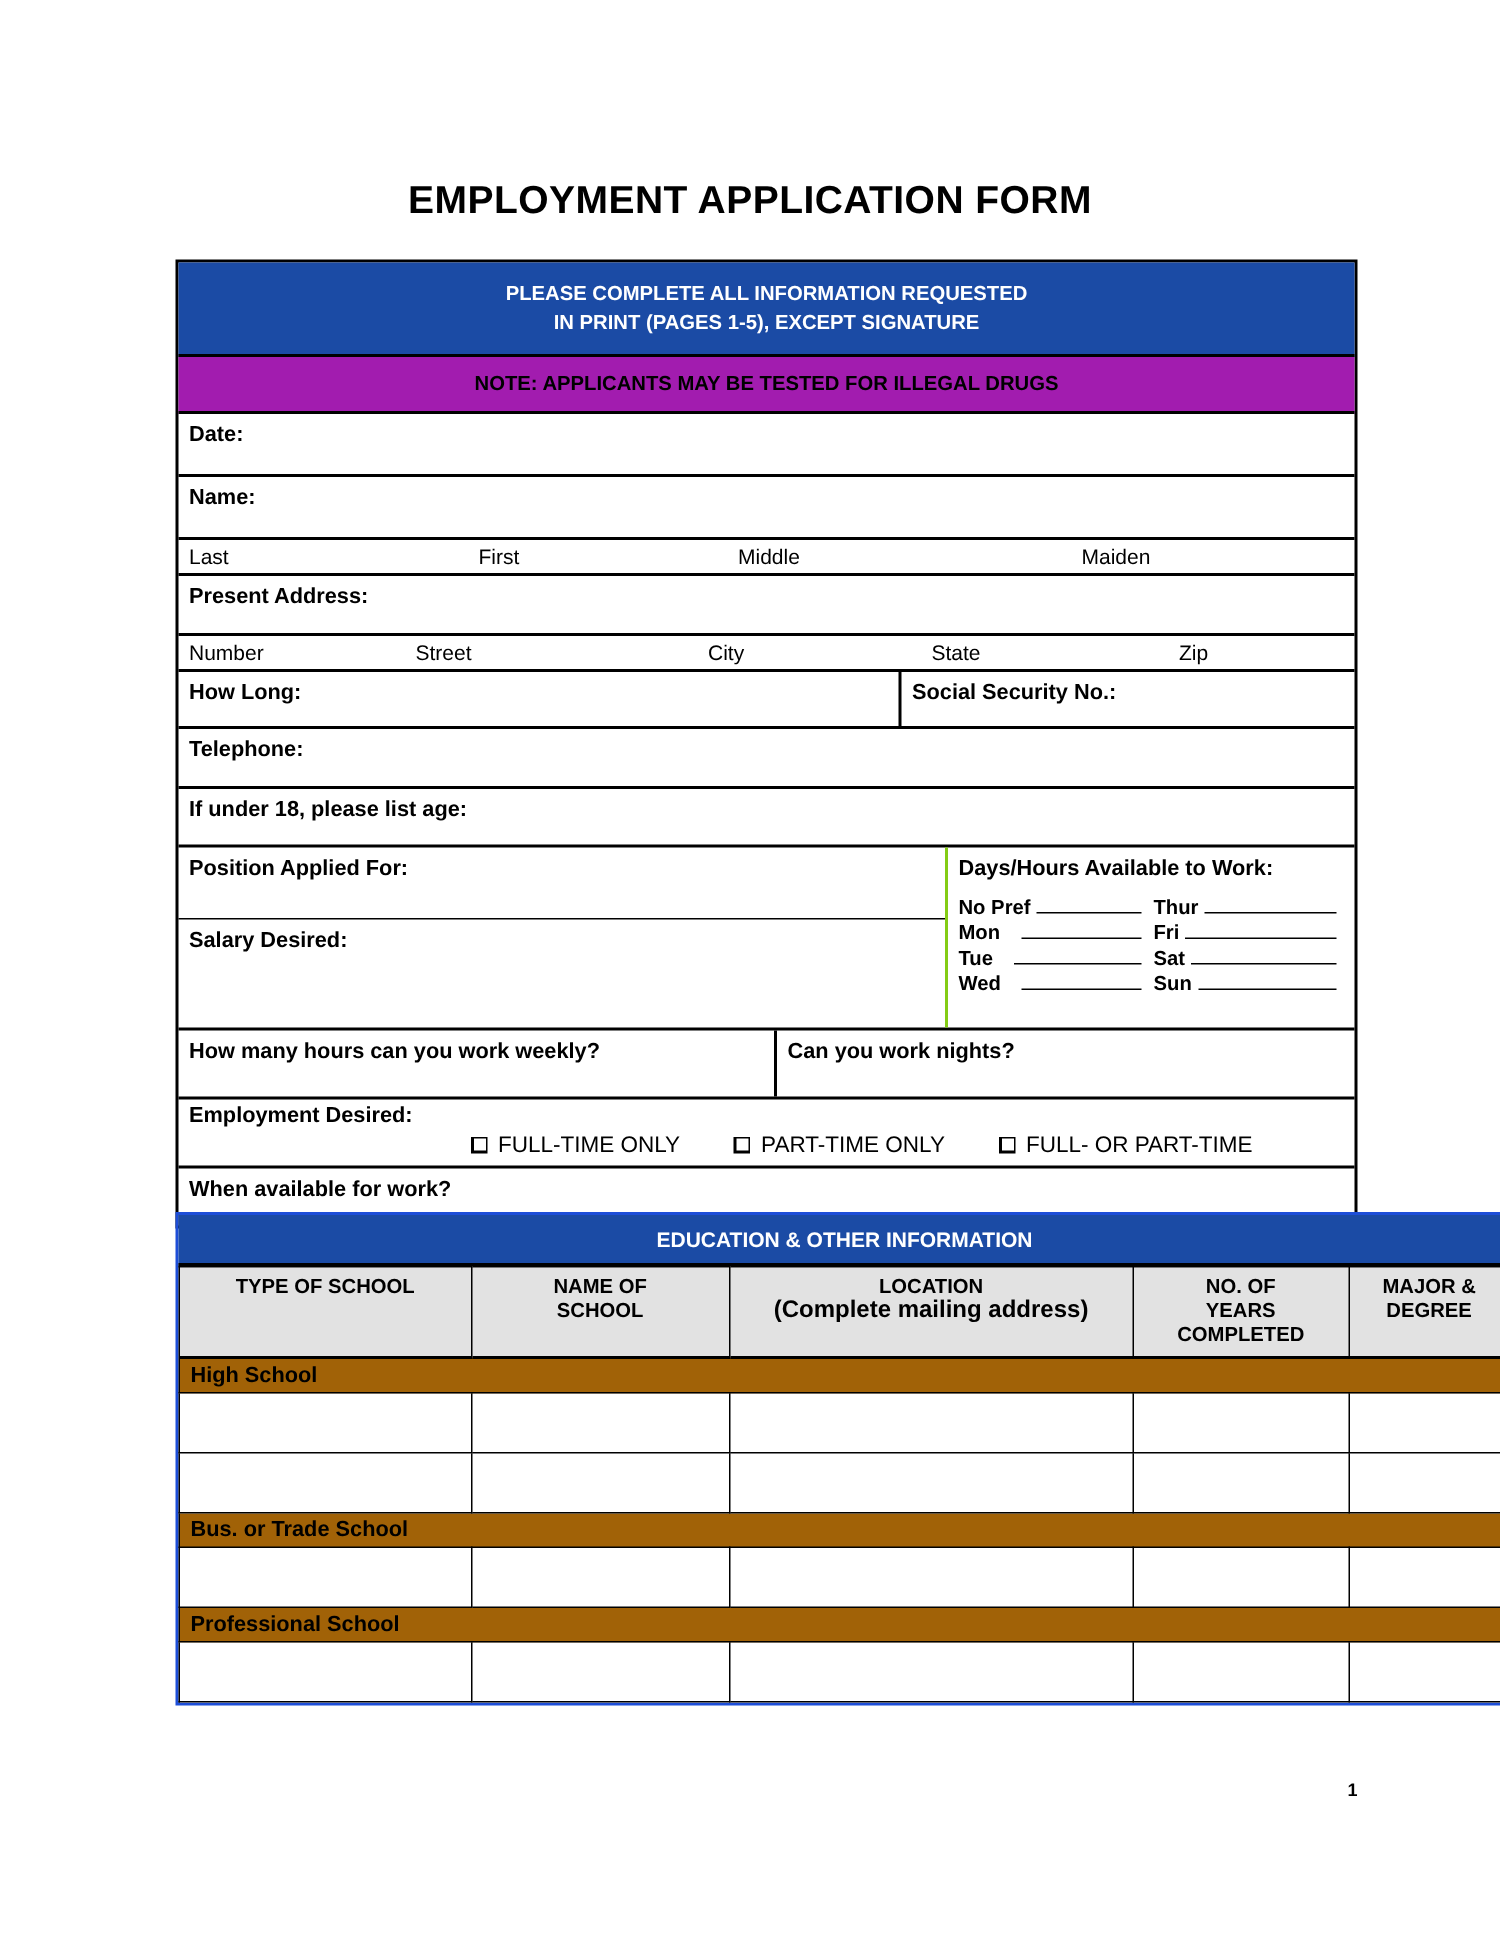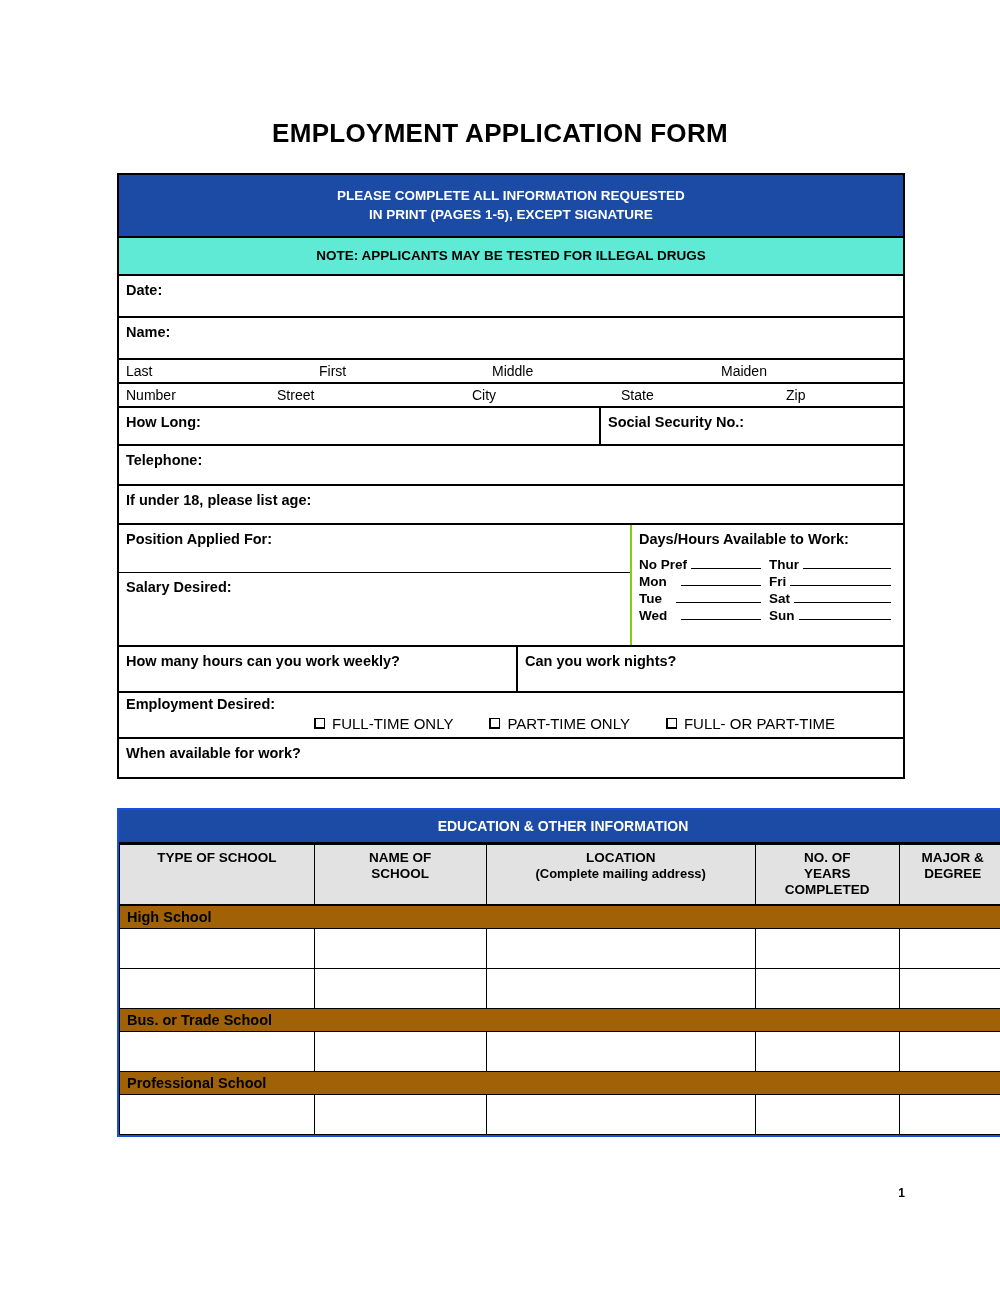--- a/index.html
+++ b/index.html
@@ -49,21 +49,21 @@
     background: #1B4BA5;
     color: #ffffff;
     text-align: center;
     font-weight: bold;
     font-size: 13.5px;
     line-height: 19px;
     padding: 11px 0 12px 0;
     border-bottom: 2px solid #000;
   }
   .band-gray {
-    background: #5eead4;
+    background: #a21caf;
     color: #000;
     text-align: center;
     font-weight: bold;
     font-size: 13.5px;
     padding: 10px 0 11px 0;
     border-bottom: 2px solid #000;
   }
 
   .row {
     border-bottom: 2px solid #000;
@@ -218,21 +218,21 @@
     background: #E2E2E2;
     font-size: 13.5px;
     font-weight: bold;
     text-align: center;
     vertical-align: top;
     padding: 5px 2px 6px 2px;
     line-height: 16px;
     border-bottom: 2px solid #000;
   }
   .edu-table th .sub {
-    font-size: 13px;
+    font-size: 16px;
   }
   .edu-section td {
     background: #a16207;
     font-weight: bold;
     font-size: 14.5px;
     padding: 3px 0 3px 7px;
     border-bottom: 1px solid #000;
     border-top: 1px solid #000;
   }
   .edu-blank td { height: 40px; background: #ffffff; }
@@ -272,20 +272,23 @@
       <div class="lbl">Name:</div>
     </div>
 
     <div class="row sub-lbl-row">
       <span class="sub-lbl" style="left:7px;">Last</span>
       <span class="sub-lbl" style="left:200px;">First</span>
       <span class="sub-lbl" style="left:373px;">Middle</span>
       <span class="sub-lbl" style="left:602px;">Maiden</span>
     </div>
 
+    <div class="row h-addr">
+      <div class="lbl">Present Address:</div>
+    </div>
 
     <div class="row sub-lbl-row">
       <span class="sub-lbl" style="left:7px;">Number</span>
       <span class="sub-lbl" style="left:158px;">Street</span>
       <span class="sub-lbl" style="left:353px;">City</span>
       <span class="sub-lbl" style="left:502px;">State</span>
       <span class="sub-lbl" style="left:667px;">Zip</span>
     </div>
 
     <div class="row split h-howlong">

